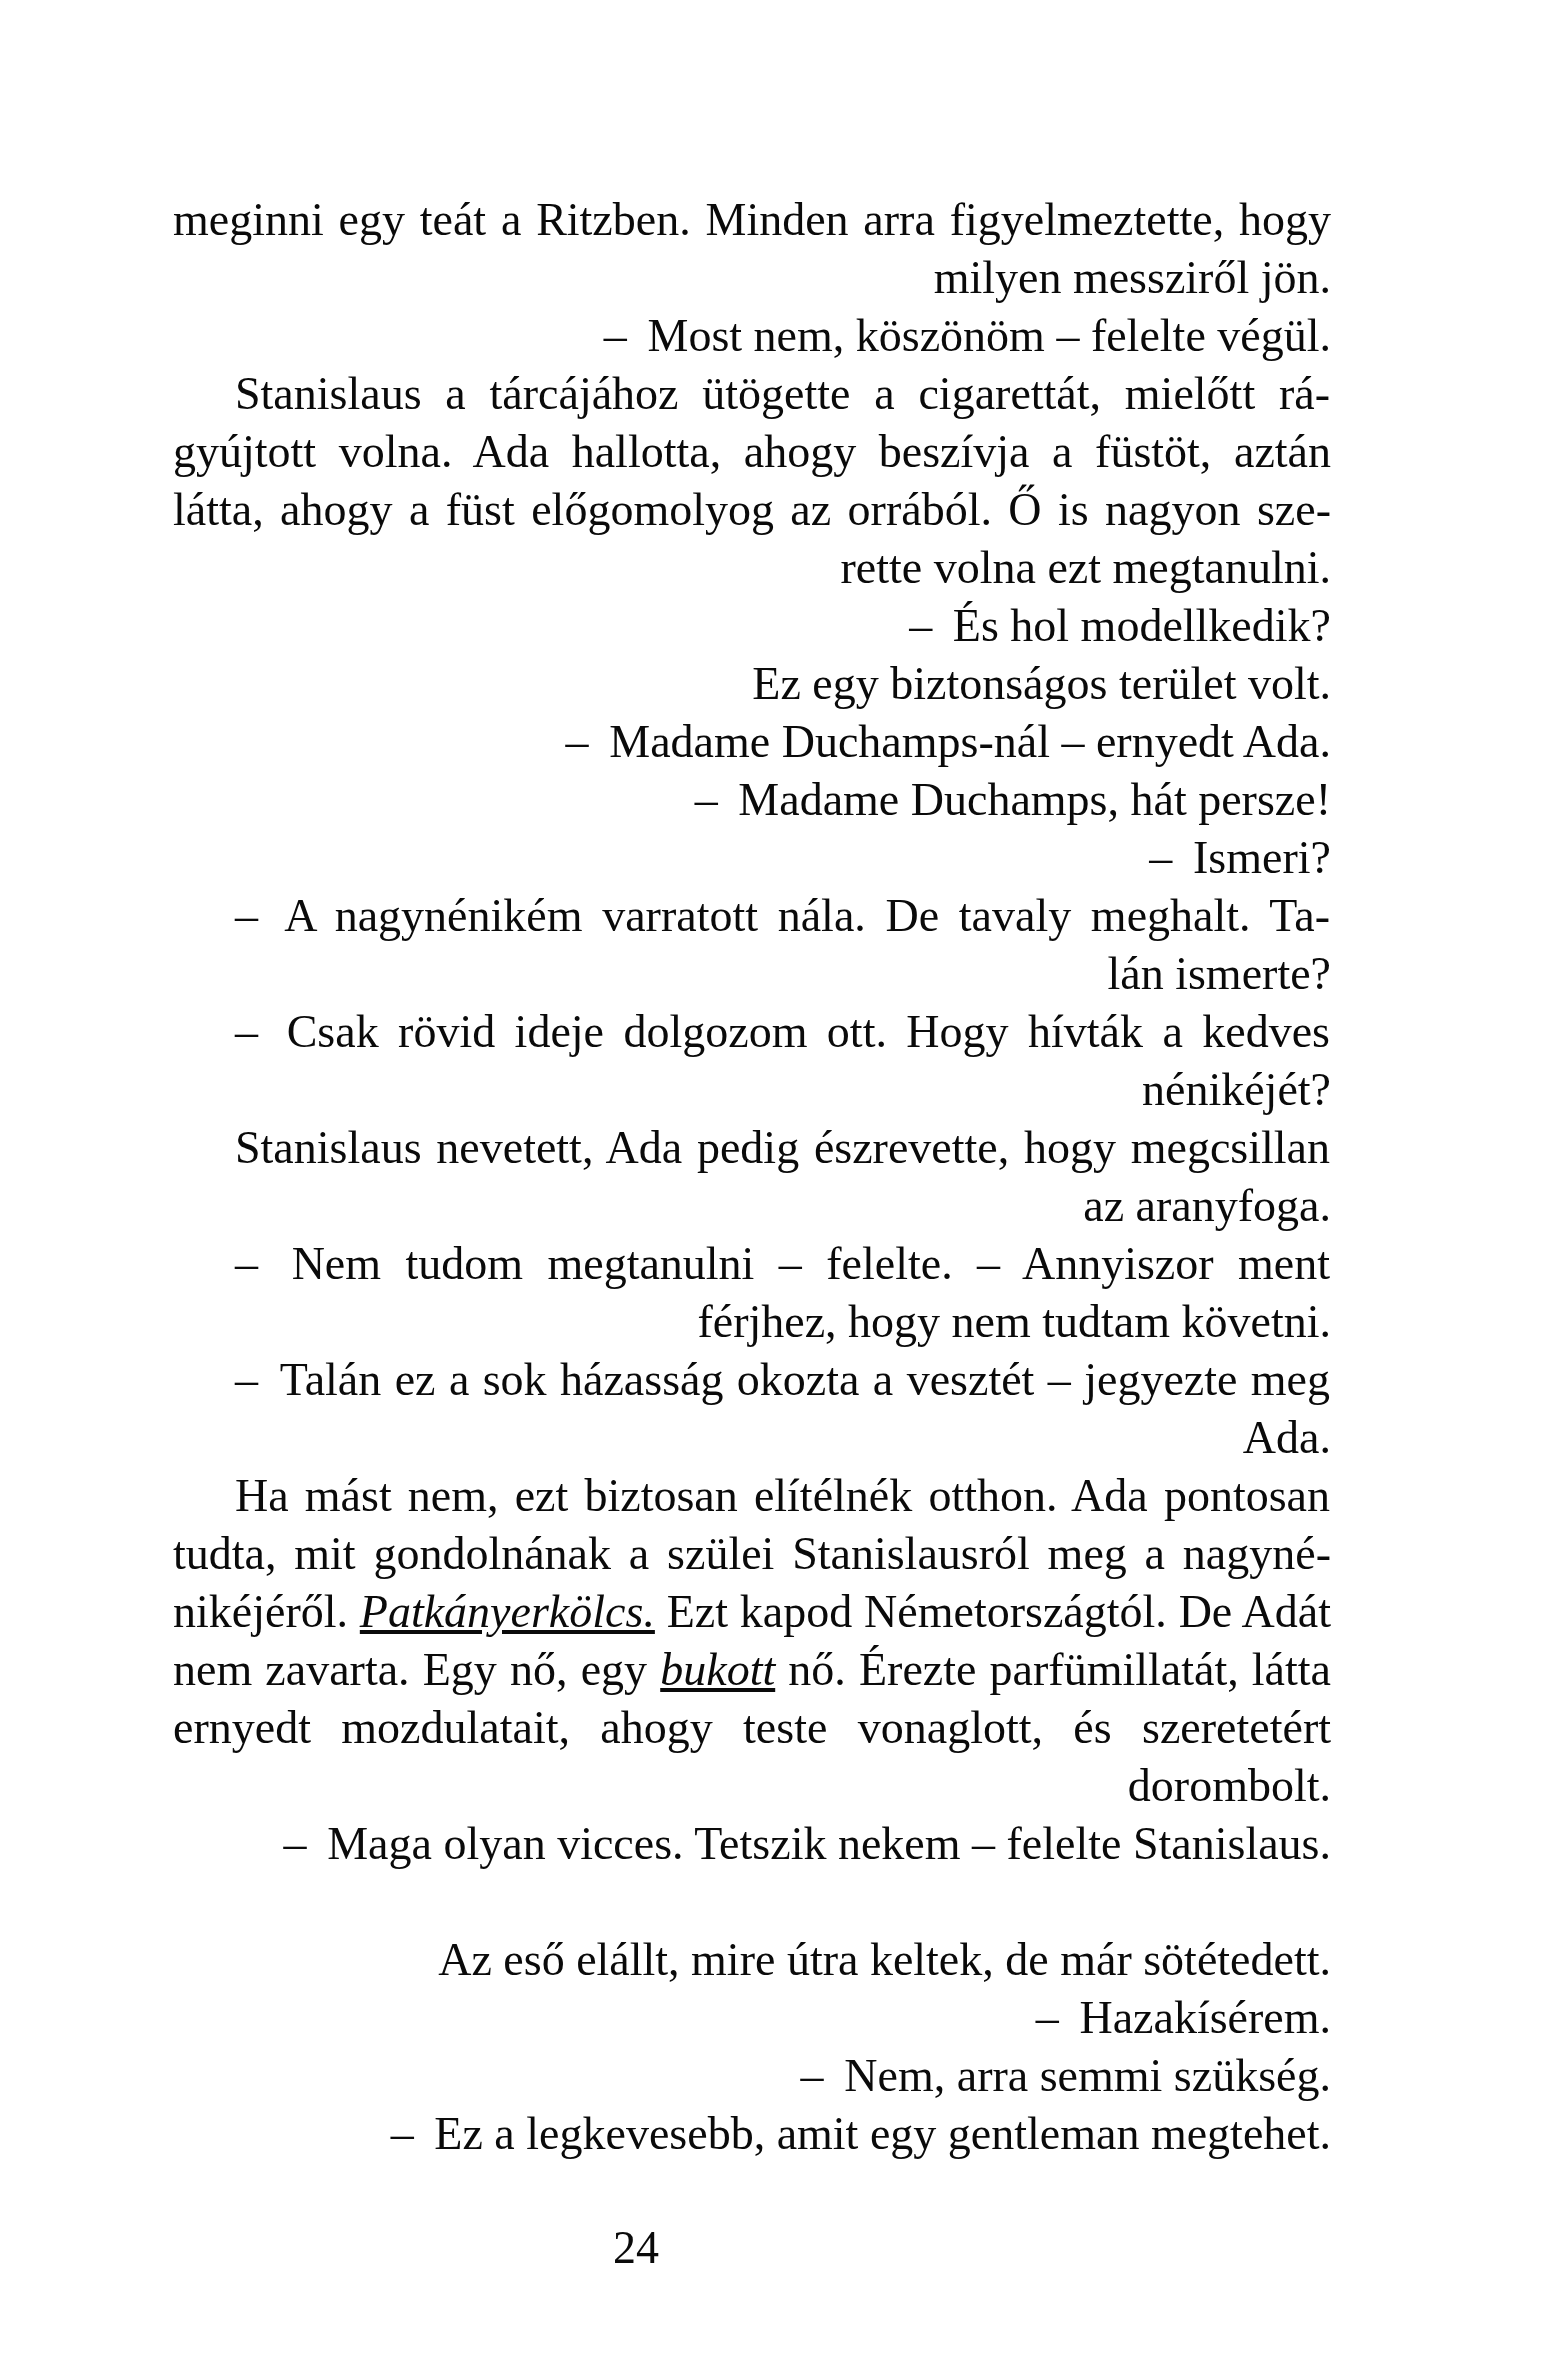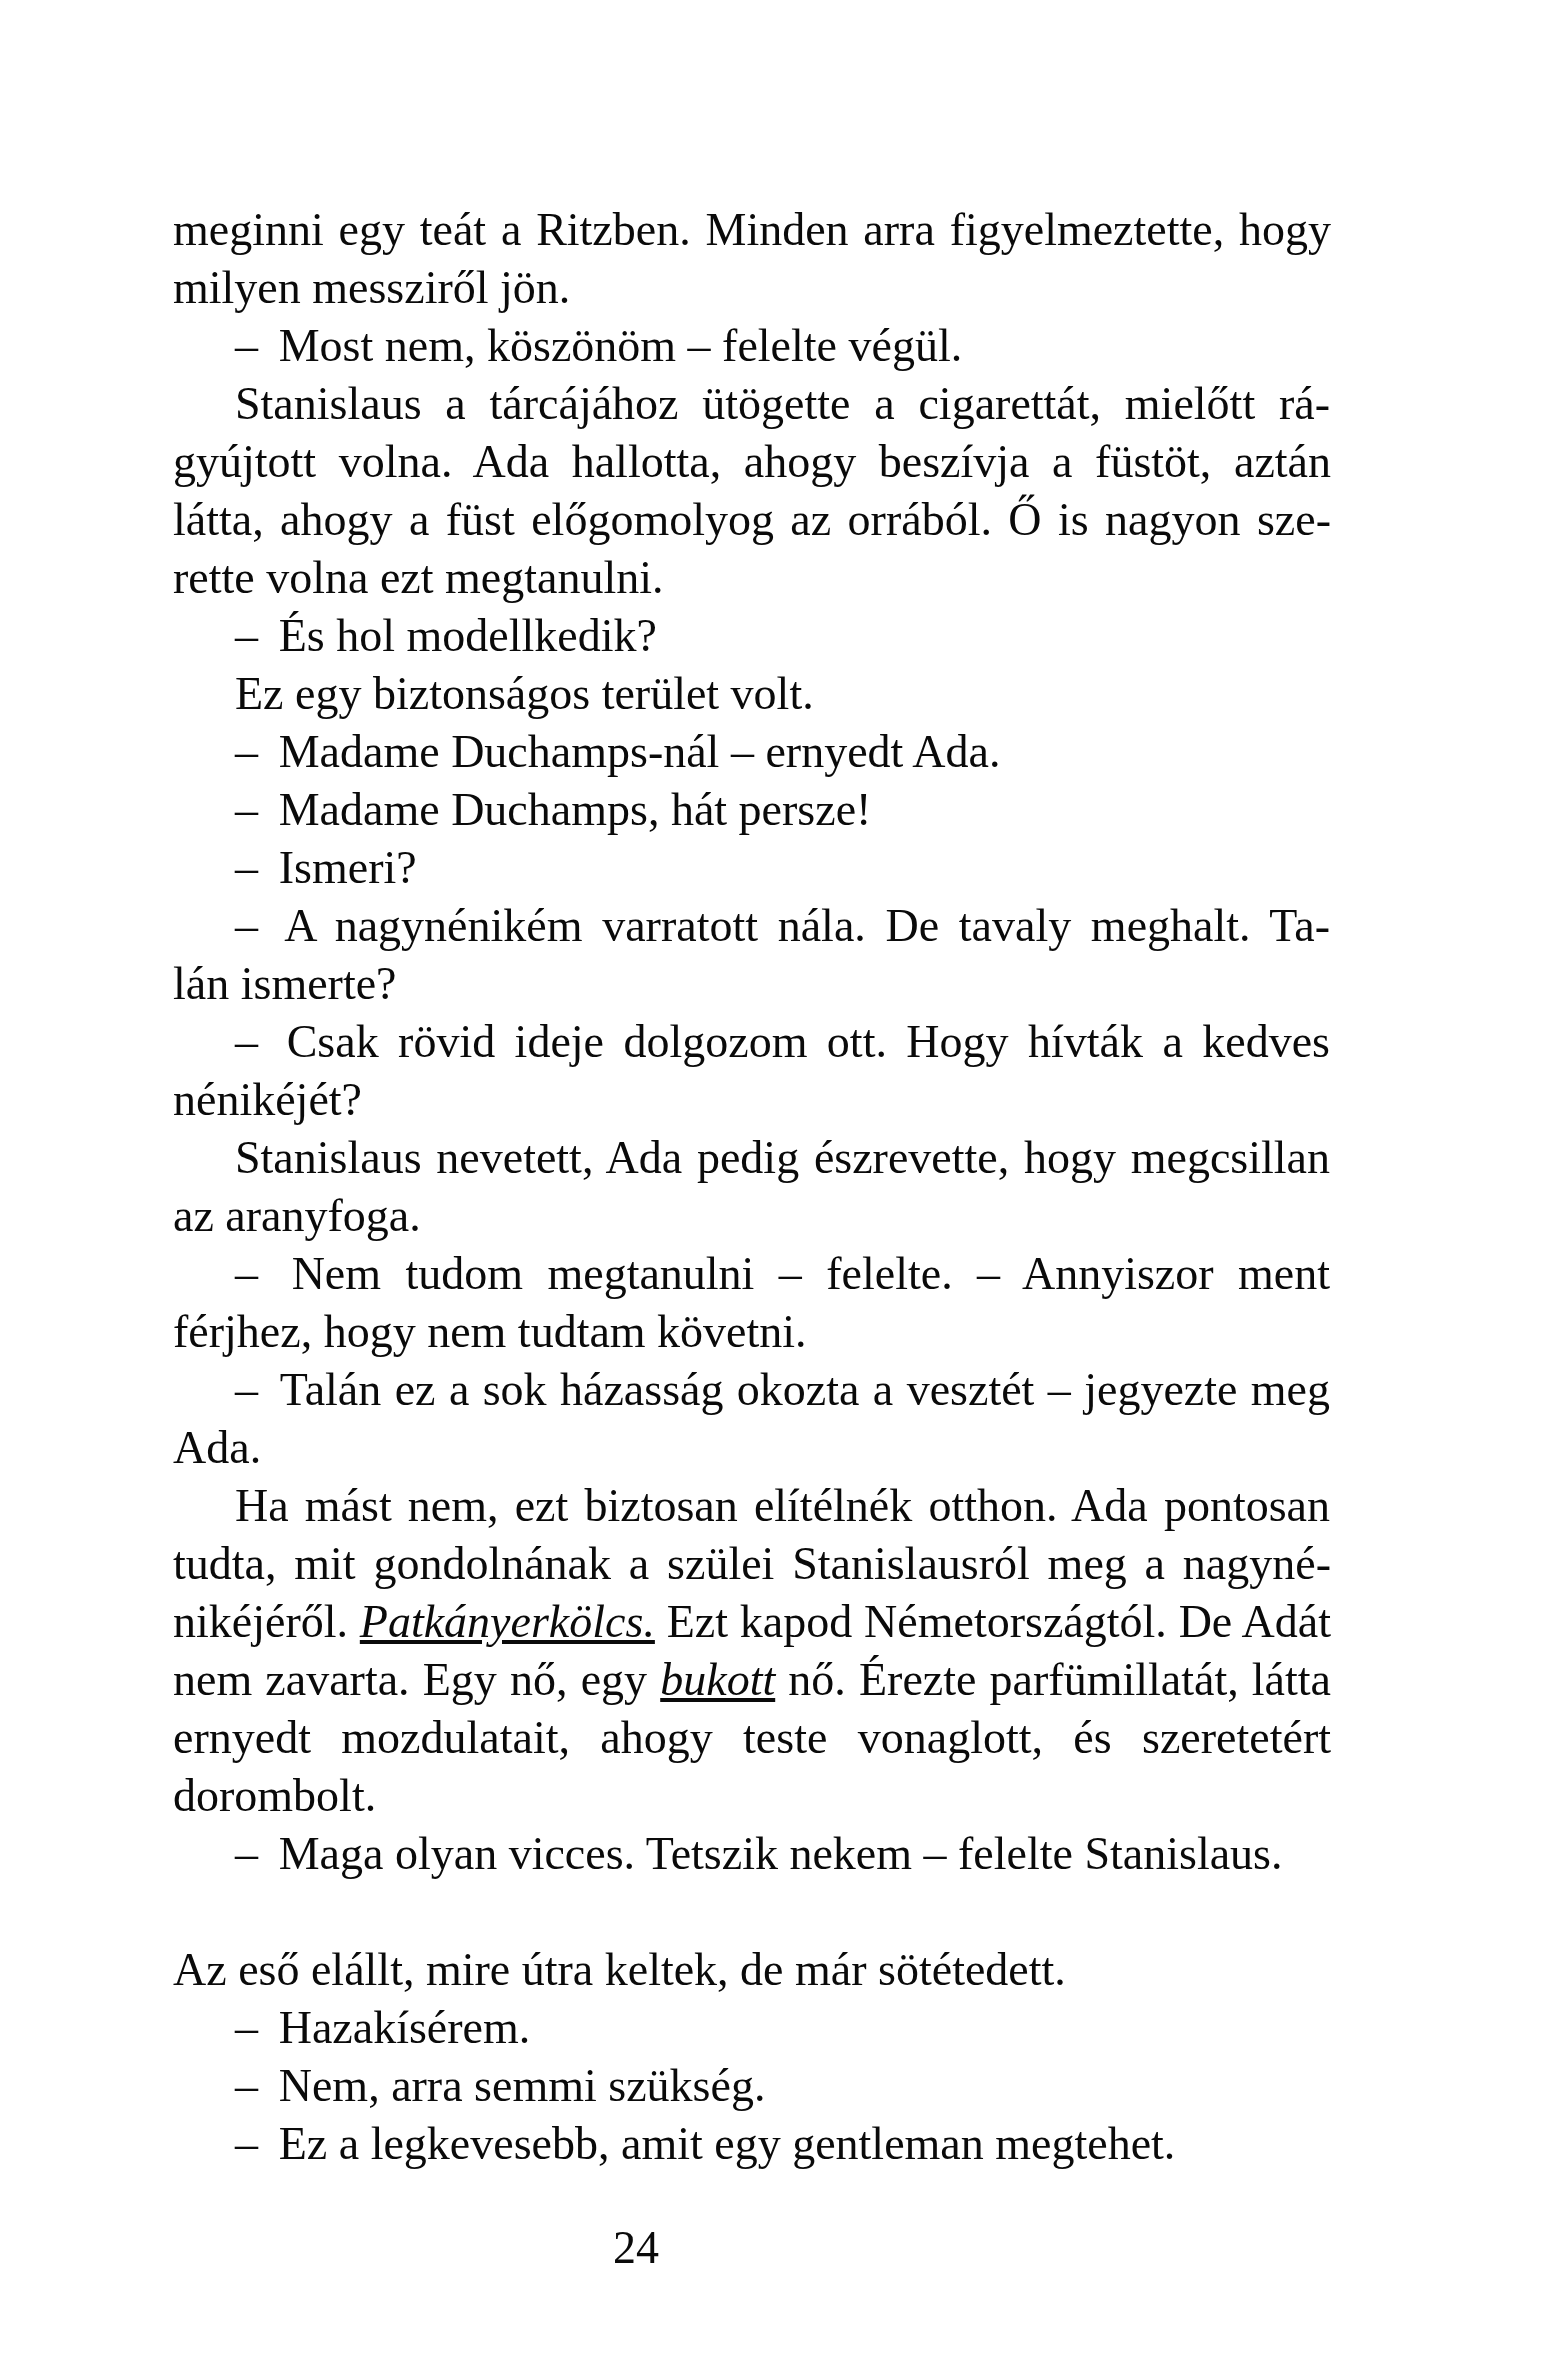--- a/index.html
+++ b/index.html
@@ -13,28 +13,28 @@
     width: 1555px;
     height: 2372px;
     background: #ffffff;
     overflow: hidden;
     font-family: "Liberation Serif", "DejaVu Serif", serif;
     color: #0a0a0a;
   }
   .text-block {
     position: absolute;
     left: 173px;
-    top: 201px;
+    top: 191px;
     width: 1158px;
     font-size: 46px;
   }
   .line {
     height: 58px;
     line-height: 58px;
-    text-align: left;
+    text-align: right;
     white-space: nowrap;
   }
   .line.j {
     white-space: normal;
     text-align: justify;
     text-align-last: justify;
   }
   .line.in {
     padding-left: 62px;
   }

